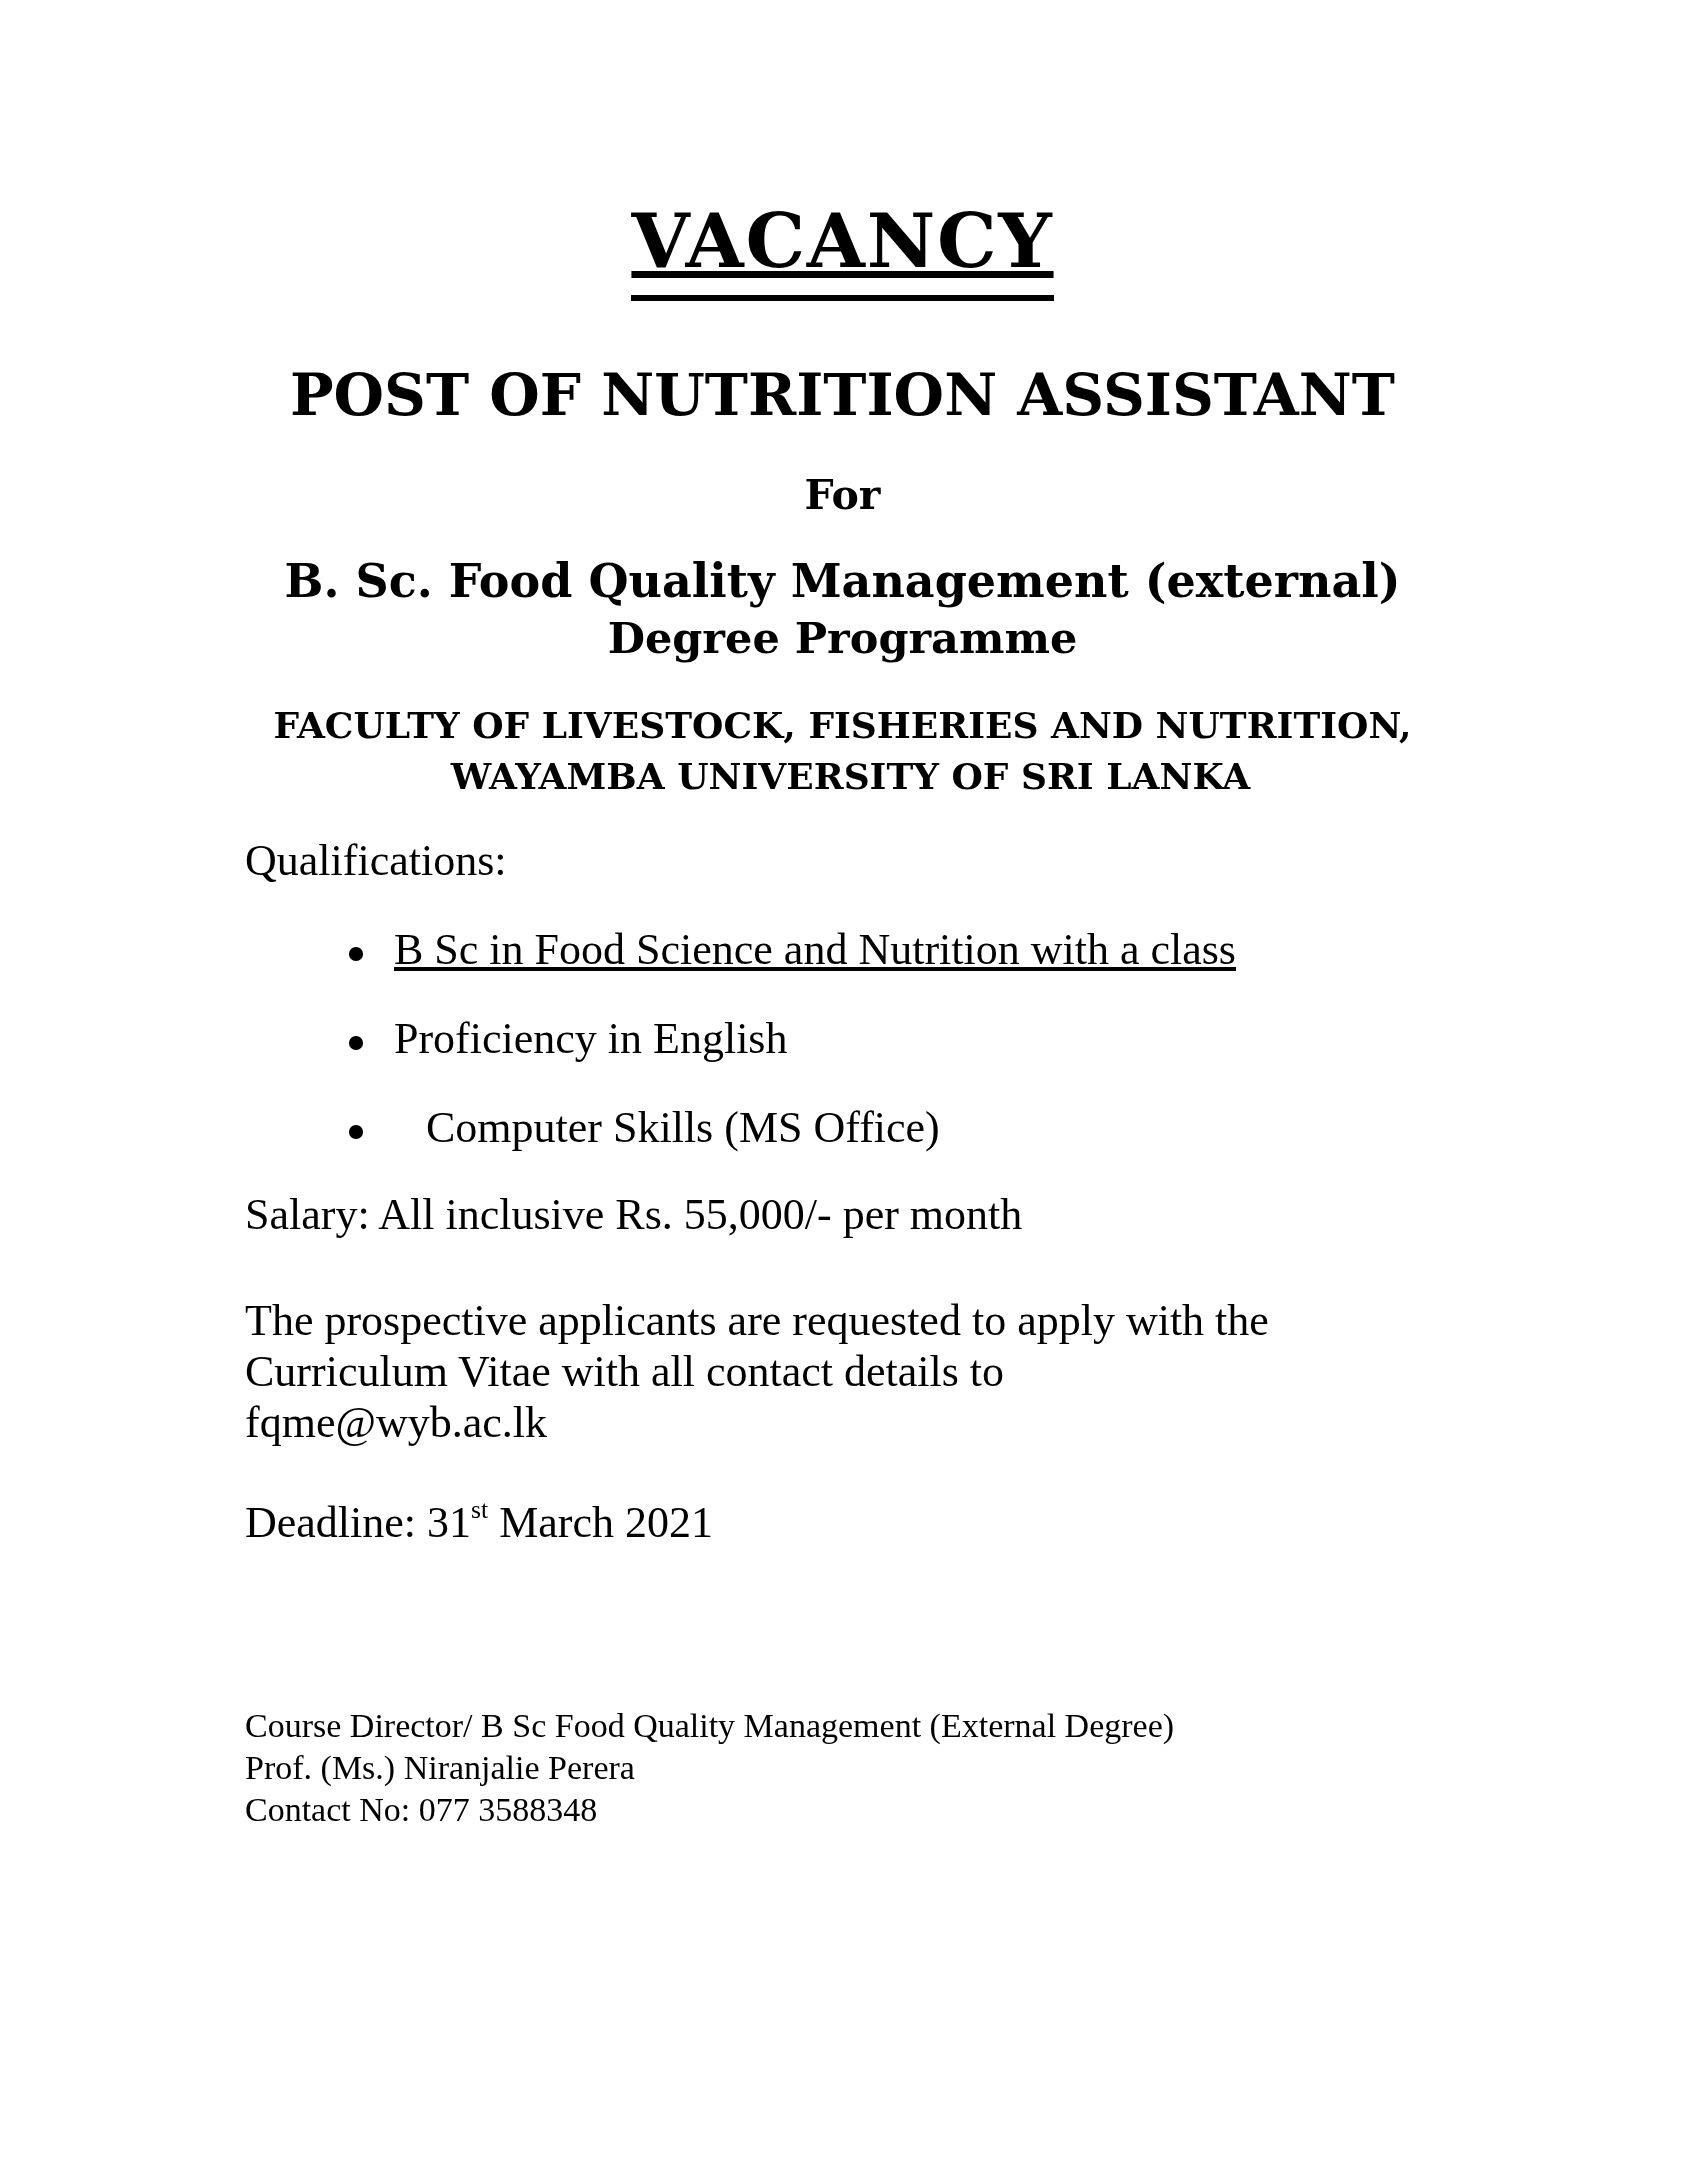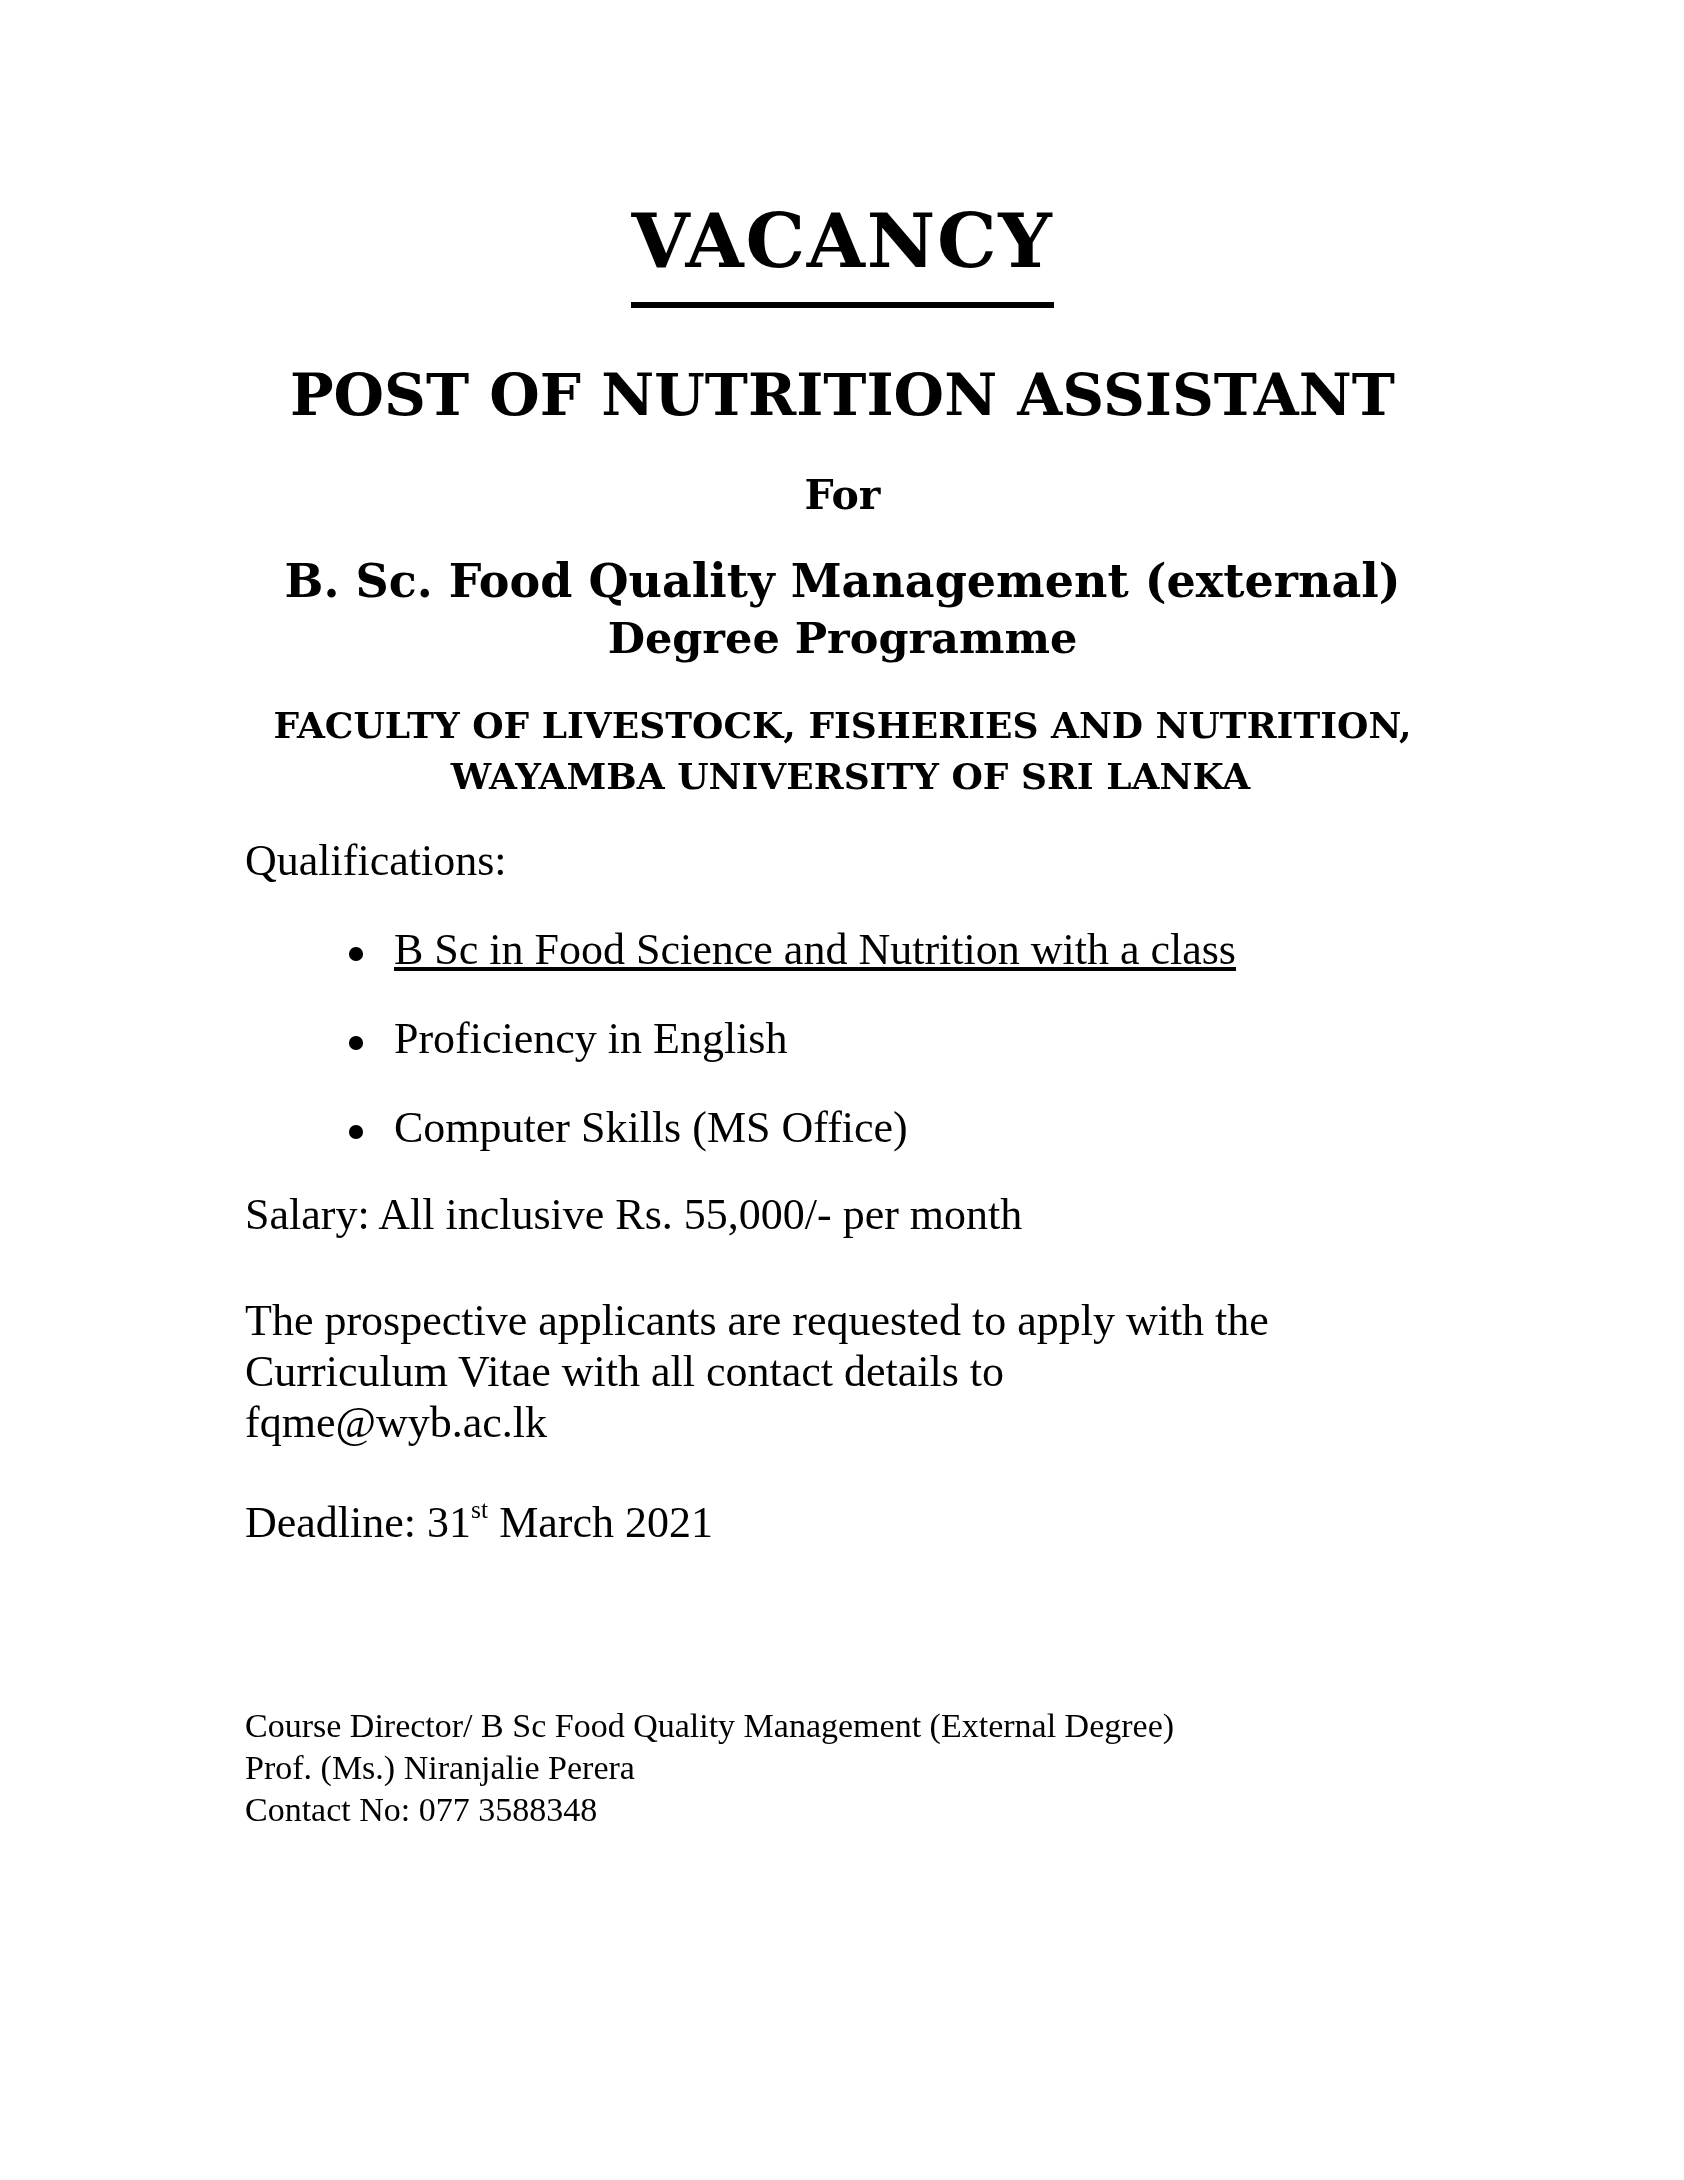--- a/index.html
+++ b/index.html
@@ -2,21 +2,21 @@
 <html style="font-size:13.6px"><head>
 <meta charset="utf-8">
 <style>
   html, body { margin: 0; padding: 0; background: #ffffff; }
   body { width: 1685px; height: 2181px; position: relative; overflow: hidden; color: #000; }
   .abs { position: absolute; white-space: nowrap; line-height: 1; }
   .center { left: 0; width: 1685px; text-align: center; }
   .serif-bold { font-family: "DejaVu Serif", serif; font-weight: bold; }
   .serif { font-family: "Liberation Serif", "DejaVu Serif", serif; }
   .title { top: 204px; font-size: 75px; letter-spacing: 1.7px; }
-  .title span { display: inline-block; border-bottom: 6.8px solid #000; padding-bottom: 23px; }
+  .title span { display: inline-block; border-bottom: 6.8px solid #000; padding-bottom: 16px; text-decoration: underline; }
   .post { top: 366px; font-size: 58px; transform: scaleX(1.0); }
   .for { top: 475px; font-size: 41px; }
   .prog1 { top: 558px; font-size: 46px; }
   .prog2 { top: 617px; font-size: 43px; }
   .fac1 { top: 707px; font-size: 36px; }
   .fac2 { top: 758px; font-size: 36px; margin-left: 8px; }
   .body-text { font-size: 44px; left: 245px; }
   .qual { top: 839px; }
   .bullet-dot { position: absolute; width: 13.6px; height: 13.6px; border-radius: 50%; background: #000; left: 349px; }
   .bullet-text { left: 394px; font-size: 44px; }
@@ -44,21 +44,21 @@
 <div class="abs serif body-text qual">Qualifications:</div>
 
 <div>
   <div class="bullet-dot" style="top:947px;"></div>
   <div class="abs serif bullet-text" style="top:928px;text-decoration:underline;">B Sc in Food Science and Nutrition with a class</div>
 
   <div class="bullet-dot" style="top:1036px;"></div>
   <div class="abs serif bullet-text" style="top:1017px;">Proficiency in English</div>
 
   <div class="bullet-dot" style="top:1125px;"></div>
-  <div class="abs serif bullet-text" style="top:1106px;">Computer Skills (MS Office)</div>
+  <div class="abs serif bullet-text" style="top:1106px;margin-left:32px;">Computer Skills (MS Office)</div>
 </div>
 
 <div class="abs serif body-text salary">Salary: All inclusive Rs. 55,000/- per month</div>
 
 <div class="abs serif para">
   <span>The prospective applicants are requested to apply with the Curriculum Vitae with all contact details to</span><br>
   <span>fqme@wyb.ac.lk</span>
 </div>
 
 <div class="abs serif body-text deadline"><span>Deadline: 31</span><sup>st</sup><span> March 2021</span></div>

